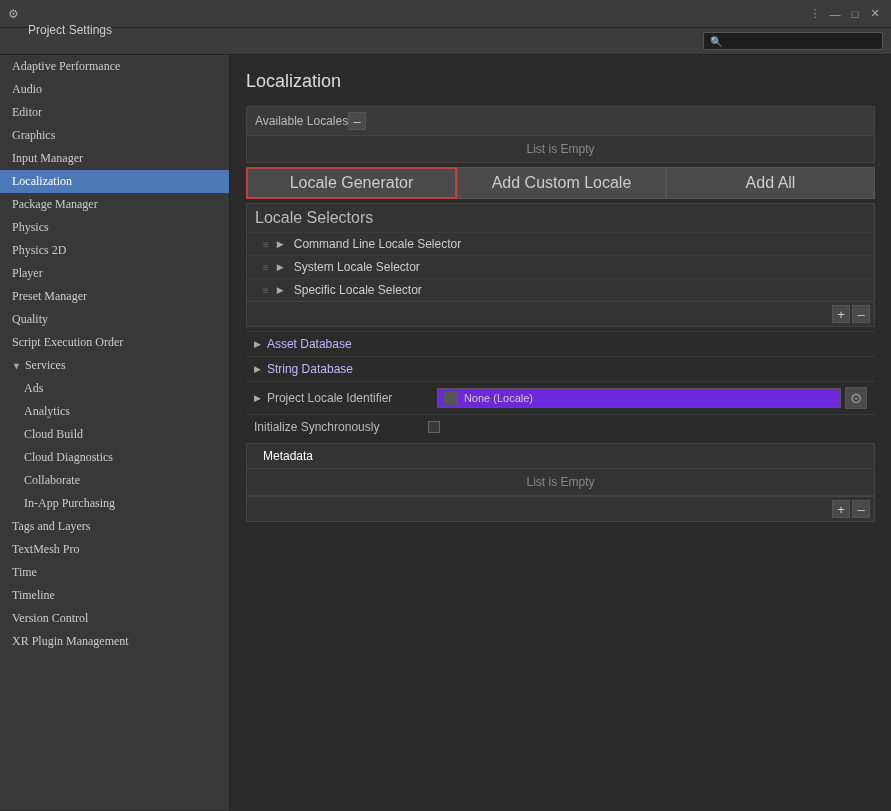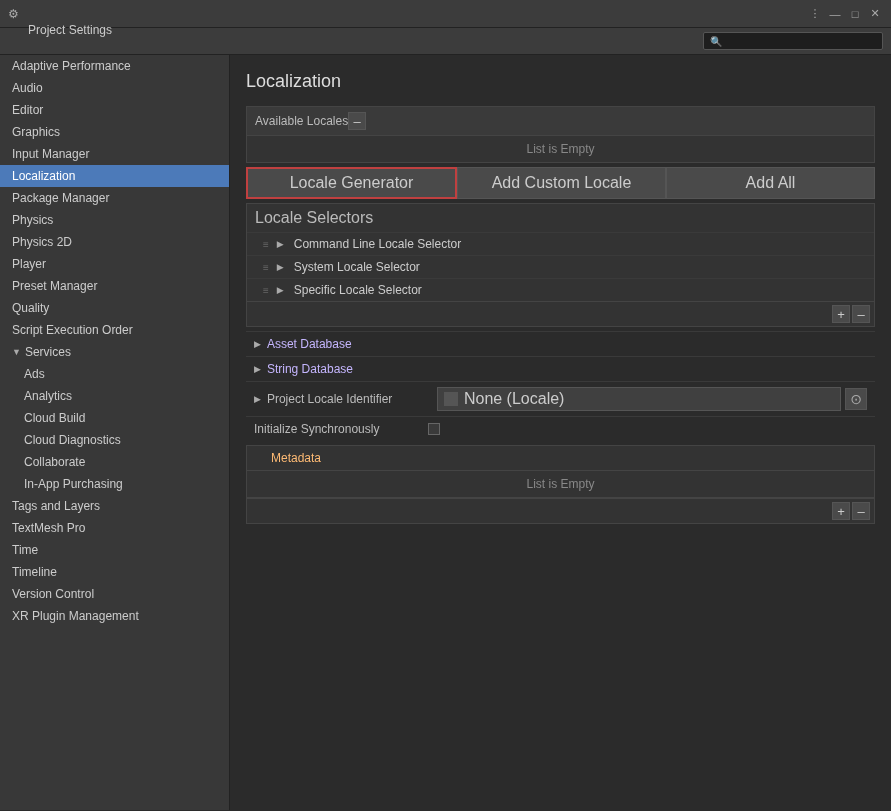--- a/index.html
+++ b/index.html
@@ -82,20 +82,21 @@
       height: calc(811px - 28px - 28px);
     }
 
     
     .sidebar {
       width: 230px;
       background: #383838;
       border-right: 1px solid #222;
       overflow-y: auto;
       flex-shrink: 0;
+      font-family: Liberation Serif, serif;
     }
     .sidebar-item {
       padding: 4px 12px;
       cursor: pointer;
       color: #ccc;
       font-size: 12px;
       display: flex;
       align-items: center;
       white-space: nowrap;
     }
@@ -252,25 +253,25 @@
     }
     .field-label {
       color: #bbb;
       font-size: 12px;
       min-width: 170px;
     }
     .field-value {
       flex: 1;
       display: flex;
       align-items: center;
-      background: #404040;
+      background: #6d28d9;
       border: 1px solid #555;
       padding: 2px 6px;
       color: #ccc;
-      font-size: 16px;
+      font-size: 11px;
       min-height: 20px;
     }
     .field-icon {
       width: 14px;
       height: 14px;
       background: #555;
       margin-right: 6px;
       display: inline-block;
     }
     .field-pick-btn {
@@ -305,22 +306,22 @@
       background: #3a3a3a;
       border: 1px solid #666;
       margin-left: 4px;
     }
 
     
     .metadata-section {
       margin-top: 4px;
     }
     .metadata-header {
-      padding: 5px 24px;
-      color: #fdba74;
+      padding: 5px 16px;
+      color: #ffffff;
       font-size: 12px;
       background: #333;
       border: 1px solid #444;
       border-bottom: none;
     }
     .metadata-empty {
       background: #333;
       border: 1px solid #444;
       padding: 6px 10px;
       color: #888;

